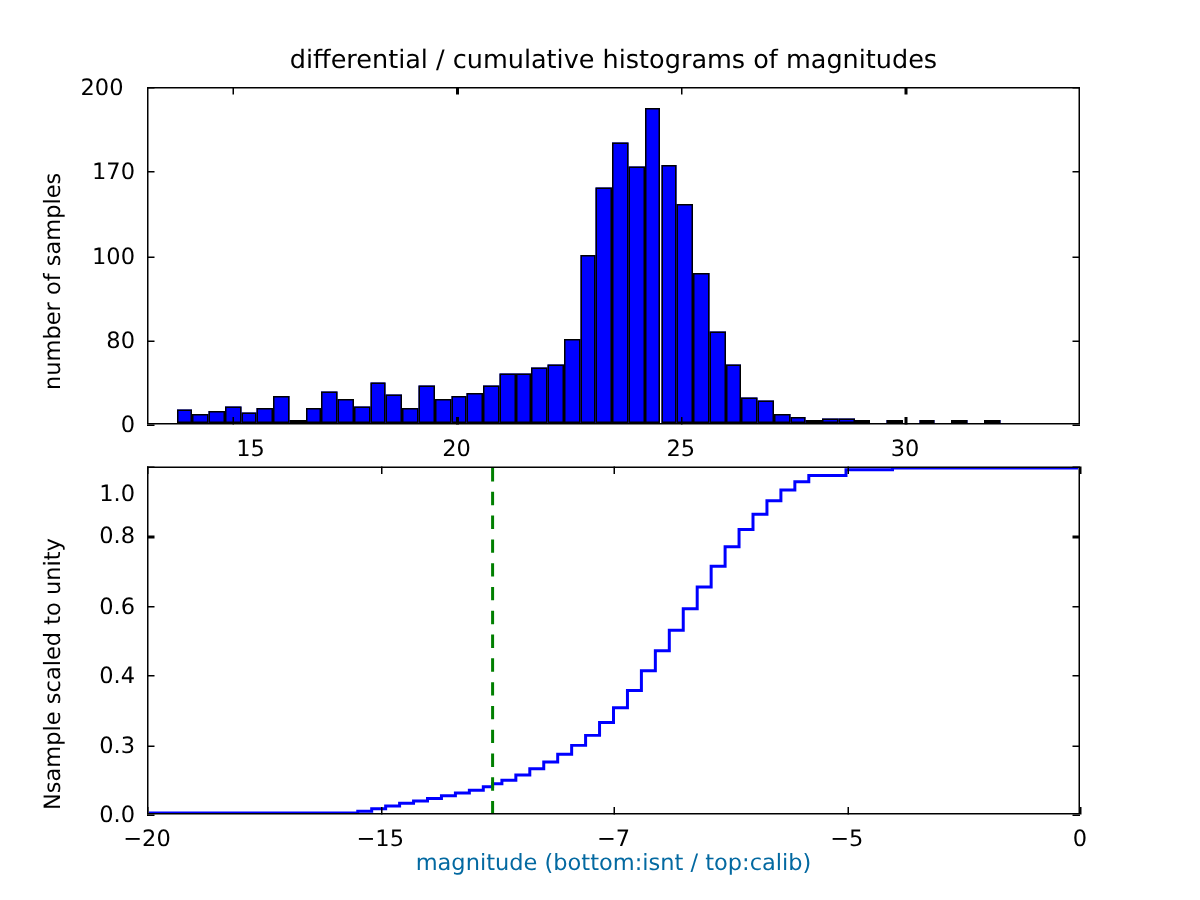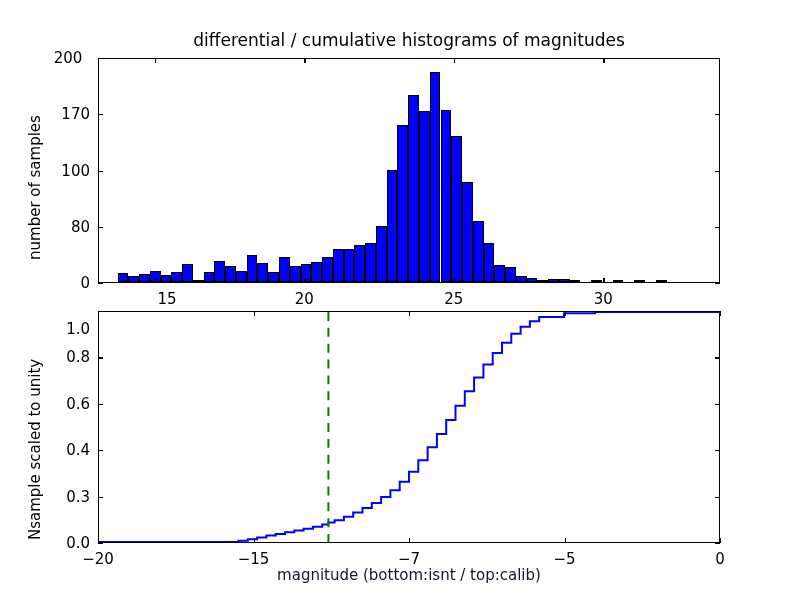--- a/index.html
+++ b/index.html
@@ -20,21 +20,21 @@
 
   .plotarea{position:absolute;left:0;top:0;right:0;bottom:0;overflow:hidden;}
 
   
   .title{
     position:absolute;left:98px;top:30px;width:622px;
     text-align:center;font-size:17px;color:#000;white-space:nowrap;
   }
   .xlabel{
     position:absolute;left:98px;top:566px;width:622px;
-    text-align:center;font-size:15px;color:#0f172a;white-space:nowrap;
+    text-align:center;font-size:15px;color:#0369a1;white-space:nowrap;
   }
   .ylabel{
     position:absolute;font-size:15px;color:#000;white-space:nowrap;
     transform-origin:0 0;transform:rotate(-90deg);
   }
   #ylabel-top{left:26px;top:260px;}
   #ylabel-bottom{left:26px;top:540px;}
 
   
   .tick{position:absolute;background:#000;}

